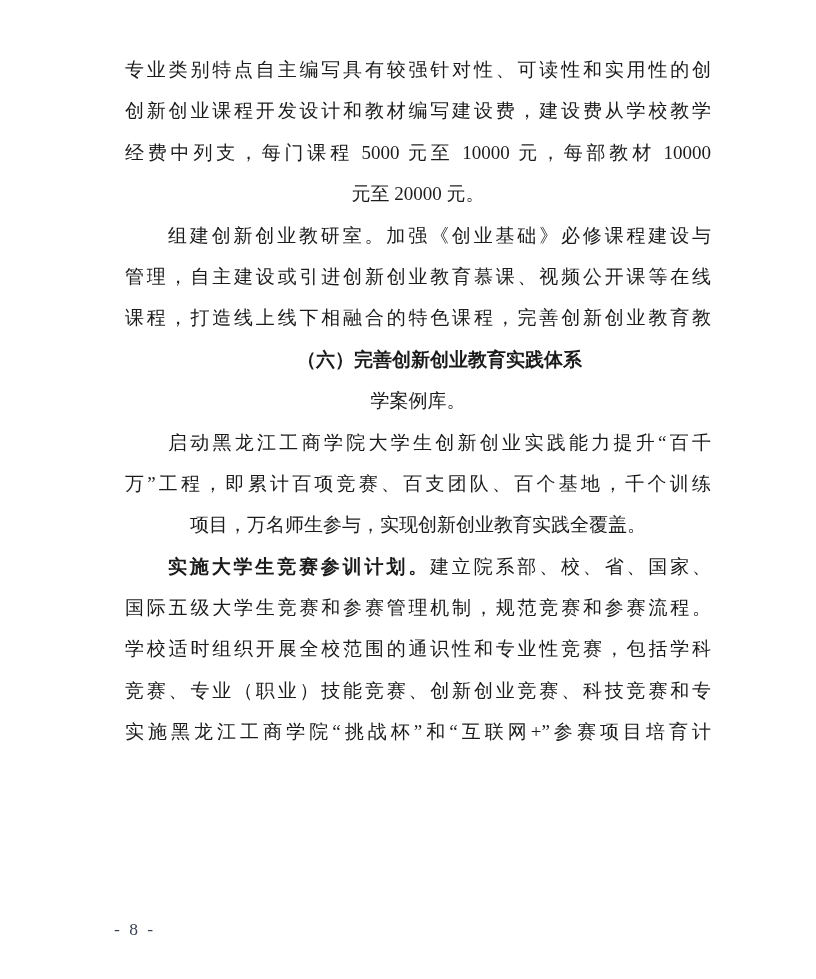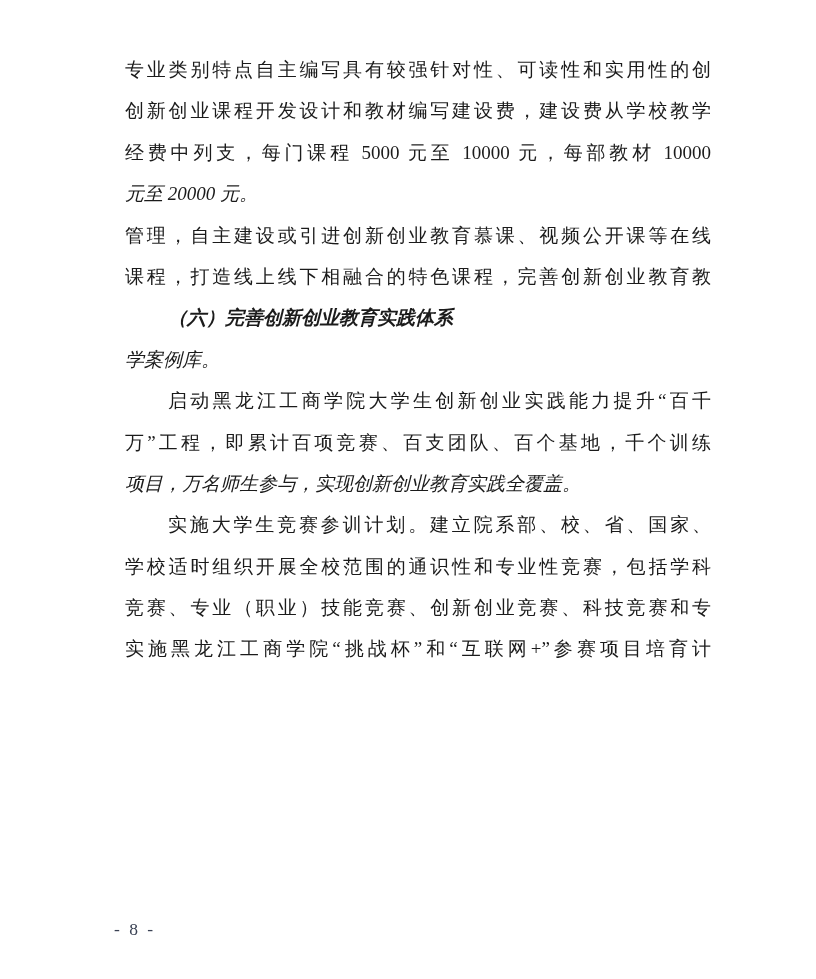--- a/index.html
+++ b/index.html
@@ -33,32 +33,31 @@
     white-space: nowrap;
   }
   
   .line.j {
     text-align: justify;
     text-align-last: justify;
     white-space: normal;
   }
   
   .line.l {
-    text-align: left;
-    font-style: italic;
+    text-align: center;
   }
   
   .line.ind {
     text-indent: 43px;
   }
   .line.heading {
     font-weight: bold;
   }
   .bold-run {
-    font-weight: normal;
+    font-weight: bold;
   }
   .footer {
     position: absolute;
     left: 114px;
     top: 916px;
     color: #3a4254;
     font-size: 17.5px;
     letter-spacing: 2.5px;
     line-height: 26px;
   }
@@ -68,33 +67,35 @@
 
 <div class="page">
 
   <div class="text-block">
 
     <div class="line j">专业类别特点自主编写具有较强针对性、可读性和实用性的创</div>
     <div class="line j">创新创业课程开发设计和教材编写建设费，建设费从学校教学</div>
     <div class="line j">经费中列支，每门课程 5000 元至 10000 元，每部教材 10000</div>
     <div class="line l">元至 20000 元。</div>
 
+    <div class="line j ind">组建创新创业教研室。加强《创业基础》必修课程建设与</div>
     <div class="line j">管理，自主建设或引进创新创业教育慕课、视频公开课等在线</div>
     <div class="line j">课程，打造线上线下相融合的特色课程，完善创新创业教育教</div>
     <div class="line l ind heading">（六）完善创新创业教育实践体系</div>
 
     <div class="line l">学案例库。</div>
 
     <div class="line j ind">启动黑龙江工商学院大学生创新创业实践能力提升“百千</div>
     <div class="line j">万”工程，即累计百项竞赛、百支团队、百个基地，千个训练</div>
     <div class="line l">项目，万名师生参与，实现创新创业教育实践全覆盖。</div>
 
     <div class="line j ind">
       <span class="bold-run">实施大学生竞赛参训计划。</span><span>建立院系部、校、省、国家、</span>
     </div>
+    <div class="line j">国际五级大学生竞赛和参赛管理机制，规范竞赛和参赛流程。</div>
     <div class="line j">学校适时组织开展全校范围的通识性和专业性竞赛，包括学科</div>
     <div class="line j">竞赛、专业（职业）技能竞赛、创新创业竞赛、科技竞赛和专</div>
     <div class="line j">实施黑龙江工商学院“挑战杯”和“互联网+”参赛项目培育计</div>
 
   </div>
 
   <div class="footer">- 8 -</div>
 
 </div>
 

